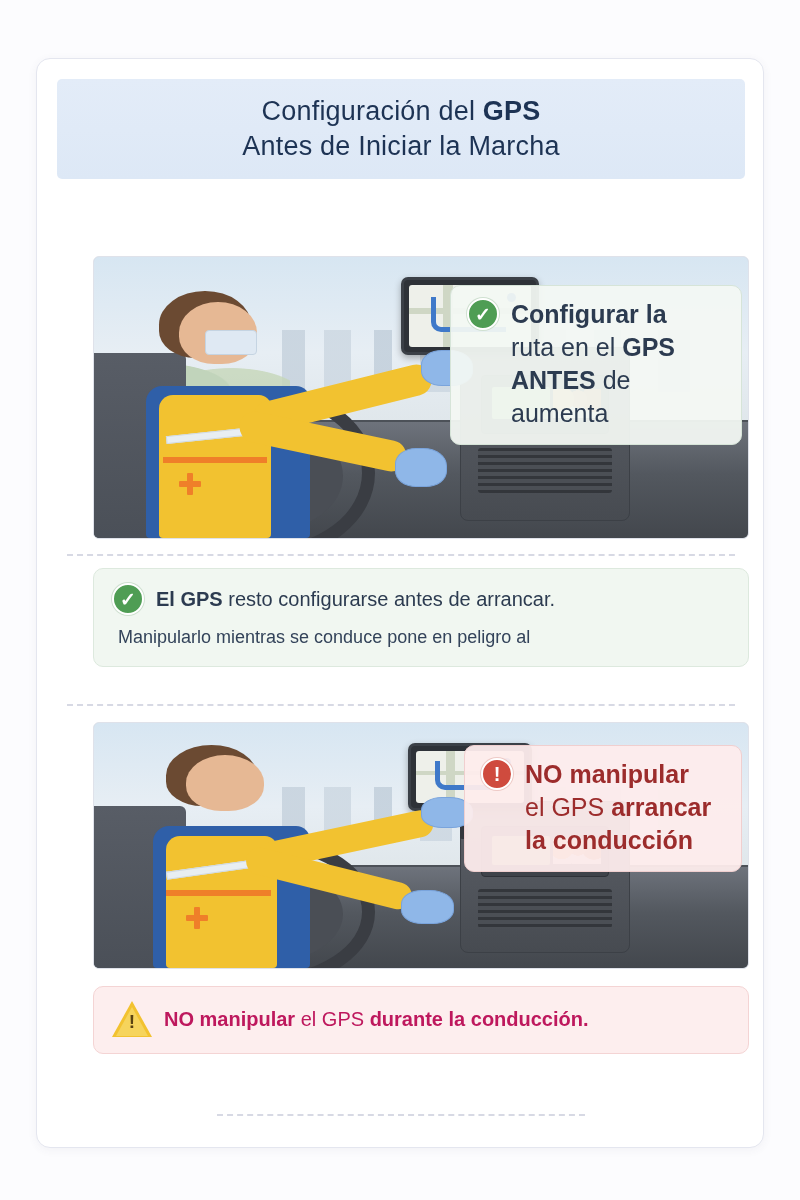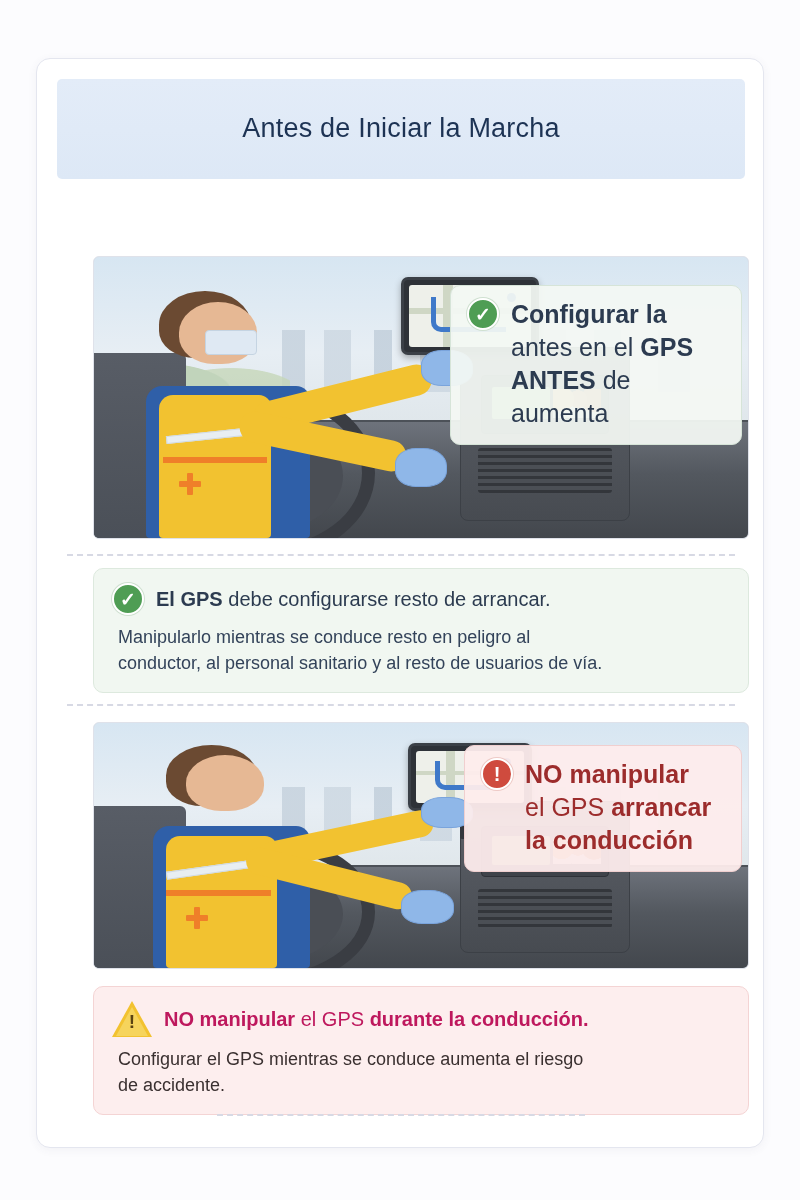--- a/index.html
+++ b/index.html
@@ -278,20 +278,23 @@
   #msg-good { top: 509px; }
   #msg-bad  { top: 927px; }
 </style>
 </head>
 <body>
 
 <div class="page">
   <div class="card">
 
     <div class="header">
+      <div class="line">
+        <span class="reg">Configuración del </span><span class="bold">GPS</span>
+      </div>
       <div class="line bold">Antes de Iniciar la Marcha</div>
     </div>
 
     <div class="panel" id="panel-top">
       <div class="scene">
         <div class="sky"></div>
         <div class="skyline"></div>
         <div class="greenery"></div>
         <div class="road"></div>
         <div class="dashboard"></div>
@@ -329,39 +332,38 @@
         <div class="arm" style="left:24%; top:45%; width:28%; height:11%; transform:rotate(-14deg);"></div>
         <div class="glove" style="left:50%; top:33%; width:8%; height:13%;"></div>
         <div class="arm" style="left:22%; top:60%; width:26%; height:11%; transform:rotate(12deg);"></div>
         <div class="glove" style="left:46%; top:68%; width:8%; height:14%;"></div>
       </div>
 
       <div class="callout good" style="right:6px; top:28px; width:292px;">
         <span class="ico-check">✓</span>
         <span class="txt">
           <span class="b">Configurar la</span><br>
-          <span>antes en el </span><span class="b">GPS</span><br>
+          <span>ruta en el </span><span class="b">GPS</span><br>
           <span class="b">ANTES</span><span> de</span><br>
           <span>aumenta</span>
         </span>
       </div>
     </div>
 
     <div class="dashed" style="top:495px;"></div>
 
     <div class="msg good" id="msg-good">
       <div class="row1">
         <span class="ico-check">✓</span>
         <span class="t">
-          <span class="b">El GPS</span><span> debe configurarse resto de arrancar.</span>
+          <span class="b">El GPS</span><span> resto configurarse antes de arrancar.</span>
         </span>
       </div>
       <div class="body">
-        <span>Manipularlo mientras se conduce resto en peligro al</span><br>
-        <span>conductor, al personal sanitario y al resto de usuarios de vía.</span>
+        <span>Manipularlo mientras se conduce pone en peligro al</span><br>
       </div>
     </div>
 
     <div class="dashed" style="top:645px;"></div>
 
     <div class="panel" id="panel-bottom">
       <div class="scene">
         <div class="sky"></div>
         <div class="skyline"></div>
         <div class="road"></div>
@@ -416,22 +418,18 @@
       <div class="row1">
         <span class="ico-warn">
           <span class="tri"></span>
           <span class="tri2"></span>
           <span class="bang">!</span>
         </span>
         <span class="t">
           <span class="b">NO manipular</span><span> el GPS </span><span class="b">durante la conducción.</span>
         </span>
       </div>
-      <div class="body">
-        <span>Configurar el GPS mientras se conduce aumenta el riesgo</span><br>
-        <span>de accidente.</span>
-      </div>
     </div>
 
     <div class="dashed" style="top:1055px; left:180px; width:368px;"></div>
 
   </div>
 </div>
 
 </body></html>

